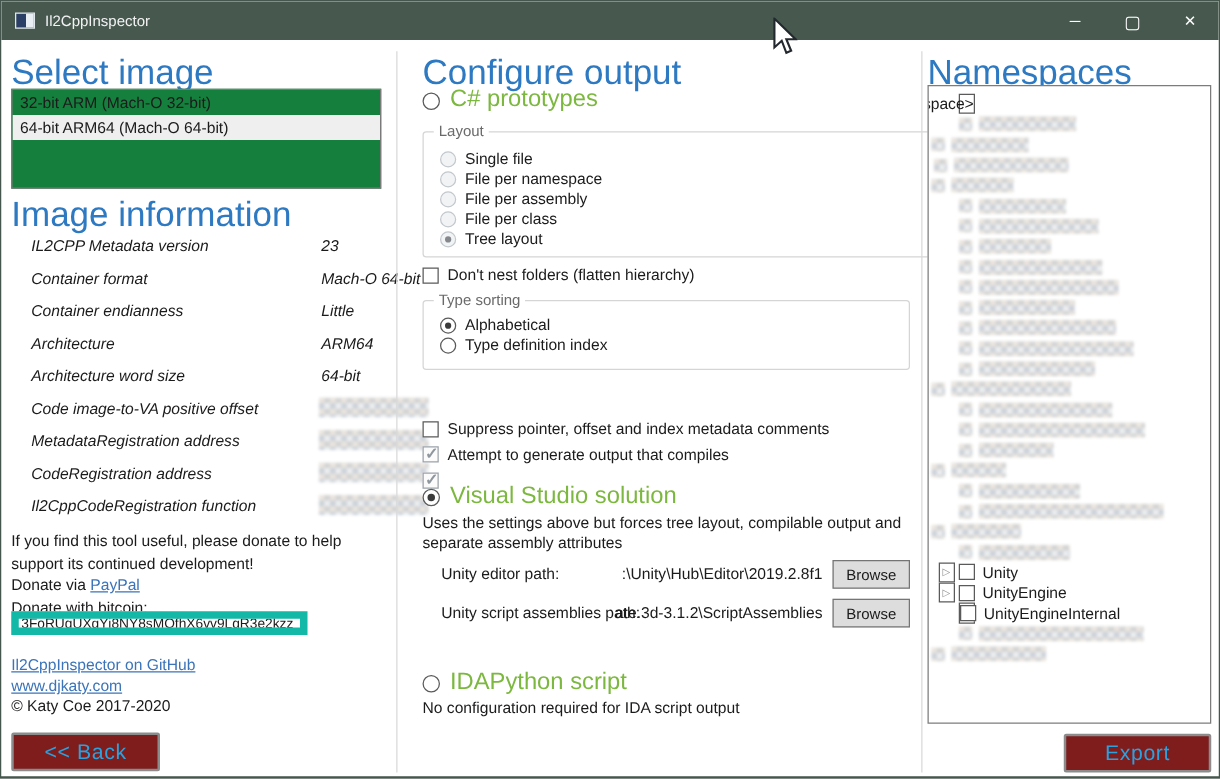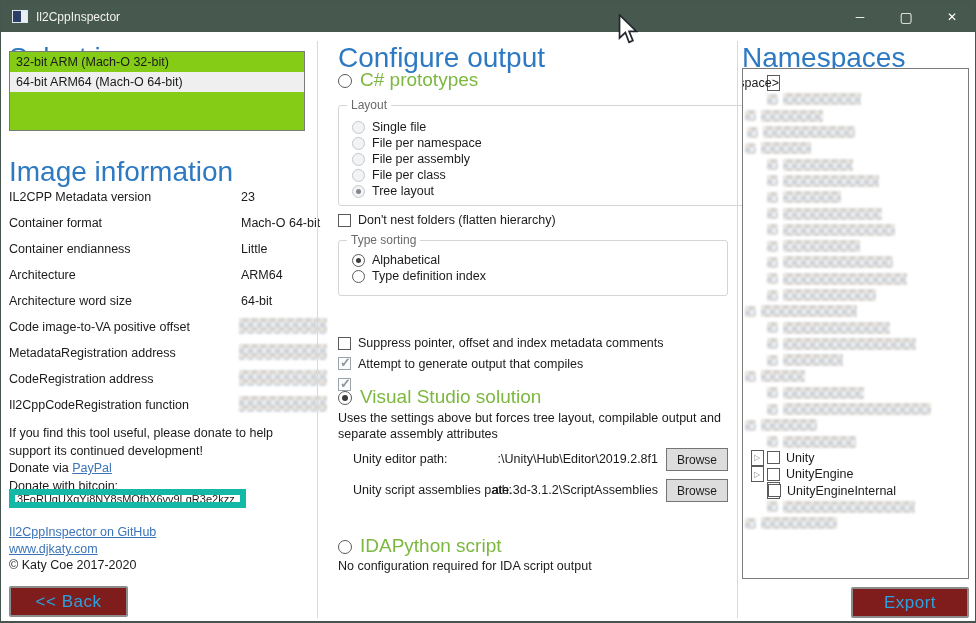--- a/index.html
+++ b/index.html
@@ -21,25 +21,25 @@
   .win-btn.max { font-size:14px; }
   
   .h1 { position:absolute; font-size:28px; color:#2d79c2; white-space:nowrap; }
   .divider { position:absolute; top:40px; width:1px; height:577px; background:#d9d9d9; }
   a.lnk { color:#3b74b9; text-decoration:underline; cursor:pointer; }
   
   .blob { display:inline-block;
     background:conic-gradient(#d3d3d3 25%, #eceef0 0 50%, #ccd2da 0 75%, #e9e4de 0);
     background-size:9px 9px; filter:blur(1.1px); border-radius:1px; }
   
-  .img-list { position:absolute; left:8px; top:50px; width:296px; height:80px;
-    border:1px solid #7a7a7a; background:#84cc16; overflow:hidden; }
+  .img-list { position:absolute; left:8px; top:70px; width:296px; height:80px;
+    border:1px solid #7a7a7a; background:#15803d; overflow:hidden; }
   .img-item { height:20px; line-height:20px; padding-left:6px; font-size:12.5px; white-space:nowrap; }
   .img-item.selected { background:#efefef; }
-  .info-rows { position:absolute; left:8px; top:185px; width:300px; }
+  .info-rows { position:absolute; left:24px; top:185px; width:300px;font-style:italic; }
   .info-row { position:relative; height:26px; font-size:12.5px; }
   .info-row .il { position:absolute; left:0; top:4px; white-space:nowrap; }
   .info-row .iv { position:absolute; left:232px; top:4px; white-space:nowrap; }
   .info-row .tblob { position:absolute; left:230px; top:2px; width:88px; height:16px; display:none; }
   .info-row.redacted .tblob { display:inline-block; }
   .donate { position:absolute; left:8px; top:424px; width:300px; font-size:12.5px; line-height:17.5px; }
   .btc-input { position:absolute; left:8px; top:488px; width:237px; height:19px;
     border:6px solid #14b8a6; font-family:"Liberation Sans",sans-serif; font-size:11px; padding:0 2px; color:#1b1b1b; }
   .small-link { position:absolute; left:8px; font-size:12.5px; }
   .copyright { position:absolute; left:8px; top:557px; font-size:12.5px; }

